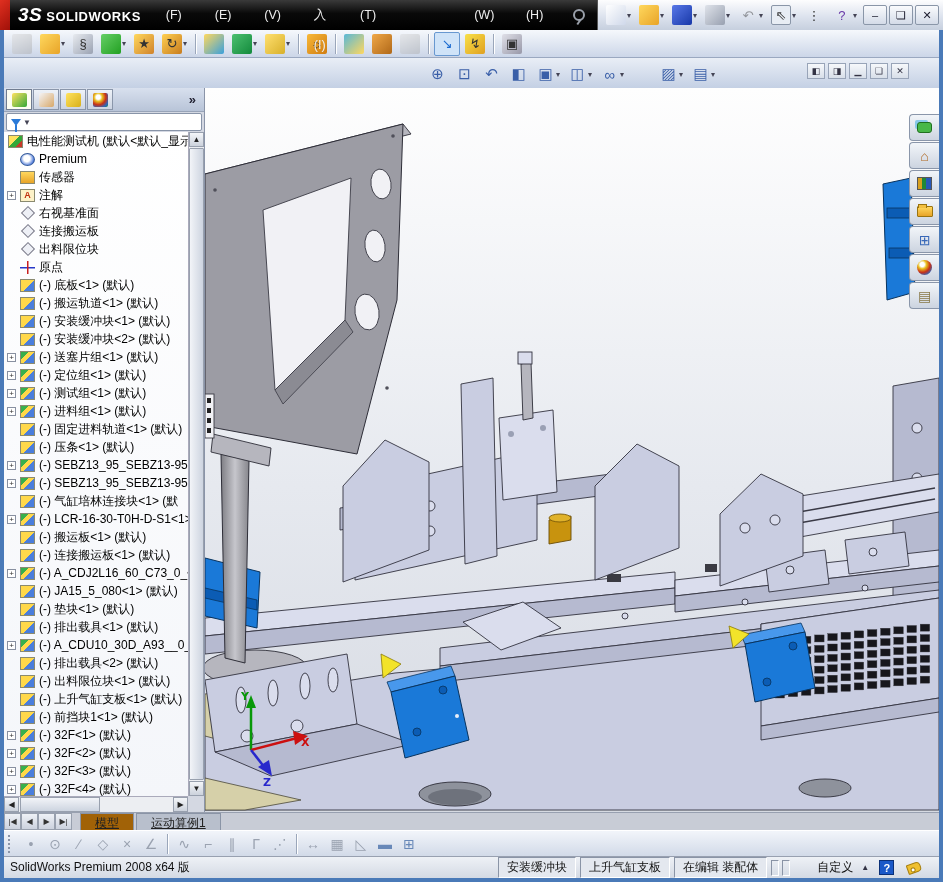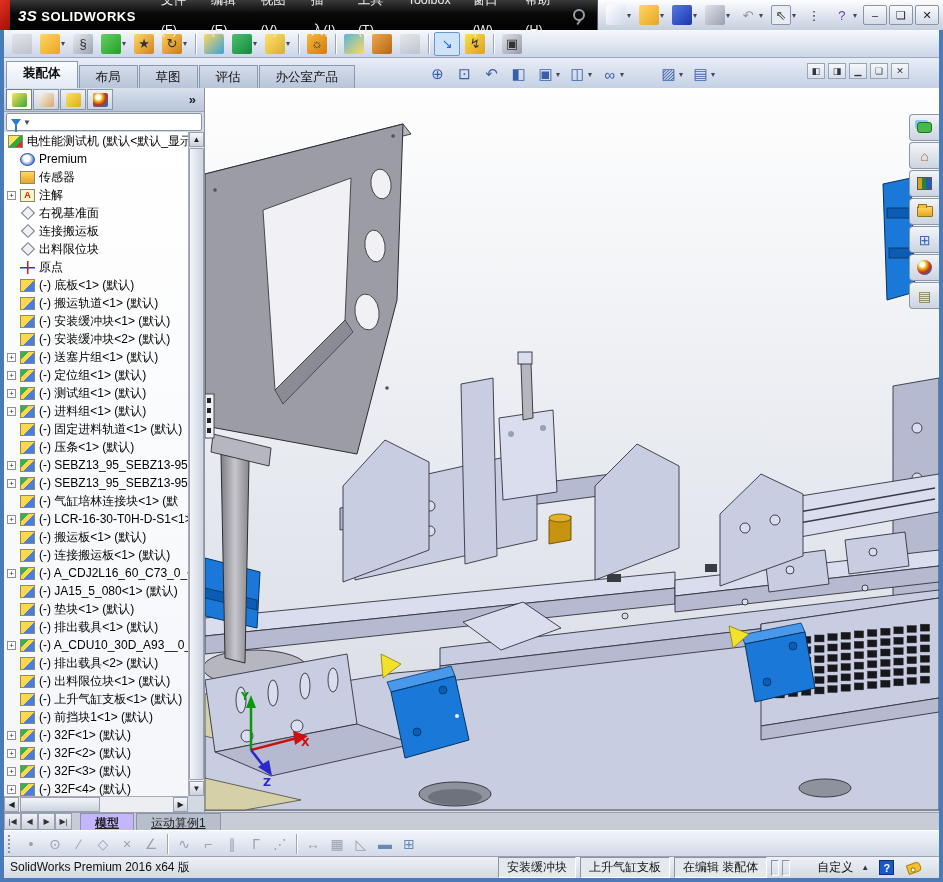--- a/index.html
+++ b/index.html
@@ -5,21 +5,21 @@
   html,body{margin:0;padding:0;background:#6b6b6b;}
   *{box-sizing:border-box;}
   #window{position:relative;width:943px;height:882px;background:#dfe3ea;overflow:hidden;
     font-family:"Liberation Sans","DejaVu Sans",sans-serif;-webkit-font-smoothing:antialiased;}
   .frame{position:absolute;left:0;right:0;top:30px;bottom:0;border:4px solid #4a7ab8;border-top:none;pointer-events:none;z-index:60;}
 
   
   .menubar{position:absolute;left:0;top:0;width:943px;height:30px;background:linear-gradient(180deg,#3a3a3a,#090909 45%,#000);display:flex;align-items:center;z-index:40;}
   .logo-red{width:10px;height:30px;background:linear-gradient(135deg,#e03020,#a01008);flex:none;}
   .logo{color:#fff;font-size:13px;font-weight:bold;padding:0 14px 0 8px;letter-spacing:.5px;white-space:nowrap;}
-  .logo b{font-style:italic;font-size:15px;margin-right:4px;}
+  .logo b{font-style:italic;font-size:19px;margin-right:4px;}
   .menu-item{color:#eee;font-size:12.5px;padding:0 11px;line-height:30px;cursor:default;}
   .pin{width:12px;height:12px;border:2px solid #9aa0aa;border-radius:50%;margin:0 8px;position:relative;flex:none;}
   .pin::after{content:"";position:absolute;left:3px;top:8px;width:2px;height:6px;background:#9aa0aa;transform:rotate(35deg);}
   .std-zone{margin-left:4px;height:30px;flex:1;background:linear-gradient(180deg,#fdfdfe,#dde3ee 55%,#c6cfde);display:flex;align-items:center;padding:0 4px;border-left:1px solid #555;}
 
   .tbtn{display:inline-flex;align-items:center;padding:1px 2px;border:1px solid transparent;border-radius:2px;margin:0 1px;}
   .tbtn.pressed{background:#cfe3f8;border-color:#6898d0;}
   .tbtn.boxed .tbi{border:1px solid #8a96a8;background:#e8edf4;}
   .tbi{width:20px;height:20px;border-radius:2px;display:flex;align-items:center;justify-content:center;font-size:13px;font-style:normal;color:#333;}
   .tbi.dis{filter:grayscale(1);opacity:.45;}
@@ -108,21 +108,21 @@
   .f-blue2{fill:#0b5cb4;stroke:#08335e;stroke-width:.8;}
   .f-blue3{fill:#4898ec;stroke:#08335e;stroke-width:.8;}
   .f-brass{fill:#c8930e;stroke:#6a4c06;stroke-width:.9;}
   .f-yellow{fill:#f2e32a;stroke:#8a7a08;stroke-width:.8;}
   .f-hole{fill:#8e929c;stroke:#2e2e38;stroke-width:.9;}
 
   
   .bottom-tabs{position:absolute;left:4px;right:4px;top:812px;height:18px;background:#c8ccd6;display:flex;align-items:stretch;z-index:30;border-top:1px solid #98a0b0;}
   .nav-btn{width:17px;border:1px solid #98a0ae;background:linear-gradient(180deg,#eef1f6,#ccd2de);font-size:8px;color:#333;display:flex;align-items:center;justify-content:center;}
   .btab{font-size:12px;padding:1px 14px;border:1px solid #8a94a6;border-bottom:none;background:#b8bec c;background:#b8bfcc;margin-left:2px;text-decoration:underline;color:#222;}
-  .btab.active{background:#c4b5fd;font-weight:bold;}
+  .btab.active{background:#a16207;font-weight:normal;}
   .sketchbar{position:absolute;left:4px;right:4px;top:830px;height:26px;background:linear-gradient(180deg,#f2f5fa,#d2dae8);border-top:1px solid #fff;display:flex;align-items:center;z-index:30;padding-left:4px;}
   .grip{width:3px;height:18px;border-left:2px dotted #8a94a8;margin-right:8px;}
   .skicon{width:24px;text-align:center;font-size:14px;color:#9aa2b0;font-style:normal;}
   .skicon.bluish{color:#6888b8;}
 
   .statusbar{position:absolute;left:4px;right:4px;top:856px;height:22px;background:linear-gradient(180deg,#eef1f6,#d4dae4);border-top:1px solid #98a0b0;display:flex;align-items:center;font-size:12px;color:#111;z-index:30;}
   .st-left{padding-left:6px;flex:none;}
   .st-cells{position:absolute;left:494px;display:flex;align-items:center;}
   .st-cell{border:1px solid;border-color:#8a94a6 #fff #fff #8a94a6;padding:1px 8px;margin-right:4px;background:#e4e8ef;white-space:nowrap;}
   .st-mini{width:8px;height:16px;border:1px solid;border-color:#8a94a6 #fff #fff #8a94a6;margin-right:3px;}
@@ -248,27 +248,20 @@
       <span class="tbtn">
         <i class="tbi" style="background: linear-gradient(135deg, rgb(248, 224, 72) 0%, rgb(224, 160, 32) 100%);">↯</i>
       </span>
       <span class="vsep"></span>
       <span class="tbtn">
         <i class="tbi" style="background: linear-gradient(135deg, rgb(224, 224, 232) 0%, rgb(152, 152, 168) 100%);">▣</i>
       </span>
     </div>
 
   <div class="row3">
-    <div class="cmdtabs" id="cmdtabs">
-        <span class="ctab active">装配体</span>
-        <span class="ctab">布局</span>
-        <span class="ctab">草图</span>
-        <span class="ctab">评估</span>
-        <span class="ctab">办公室产品</span>
-      </div>
     <div class="headsup" id="headsup">
         <span class="tbtn">
           <i class="tbi">⊕</i>
         </span>
         <span class="tbtn">
           <i class="tbi">⊡</i>
         </span>
         <span class="tbtn">
           <i class="tbi">↶</i>
         </span>
@@ -823,21 +816,21 @@
         <span class="vsep"></span>
         <i class="skicon">↔</i>
         <i class="skicon">▦</i>
         <i class="skicon">◺</i>
         <i class="skicon bluish">▬</i>
         <i class="skicon bluish">⊞</i>
       </span>
   </div>
 
   <div class="statusbar">
-    <span class="st-left">SolidWorks Premium 2016 x64 版</span>
+    <span class="st-left">SolidWorks Premium 2008 x64 版</span>
     <span class="st-cells" id="stcells">
         <span class="st-cell">安装缓冲块</span>
         <span class="st-cell">上升气缸支板</span>
         <span class="st-cell">在编辑 装配体</span>
         <span class="st-mini"></span>
         <span class="st-mini"></span>
         <span class="st-custom">自定义</span>
         <span class="st-arrow">▲</span>
         <span class="st-help">?</span>
       </span>

